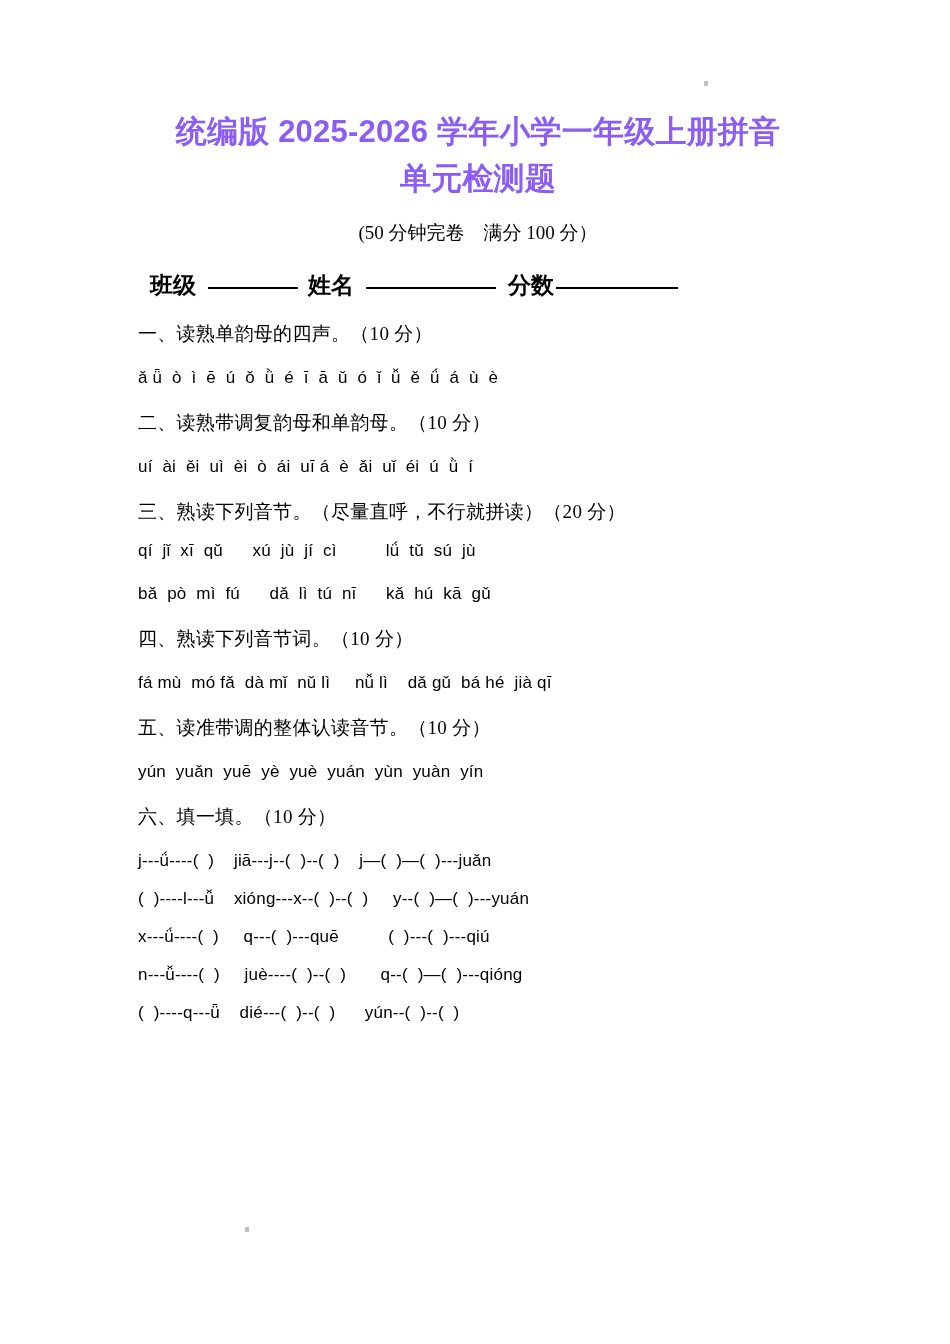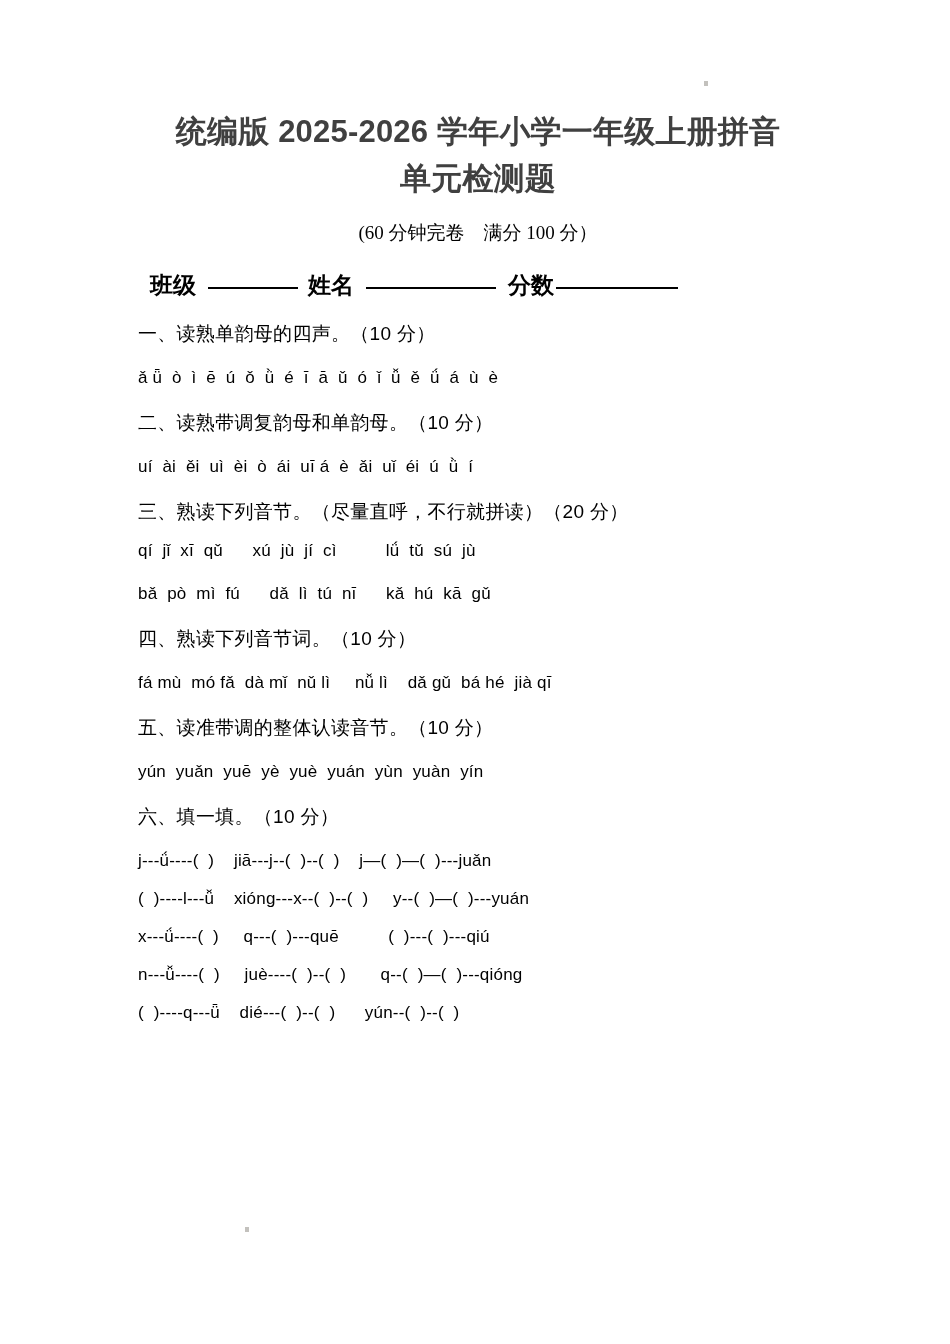--- a/index.html
+++ b/index.html
@@ -45,21 +45,21 @@
 
   
   .doc-title {
     font-family: "Liberation Sans", "DejaVu Sans", sans-serif;
     font-weight: bold;
     font-size: 31px;
     line-height: 47px;
     text-align: center;
     letter-spacing: .2px;
     margin: 0;
-    color: #404040;
+    color: #8b5cf6;
   }
   .doc-title .line2 { display: block; }
 
   .doc-subtitle {
     text-align: center;
     font-size: 19px;
     line-height: 30px;
     margin: 16px 0 0 0;
     font-family: "Liberation Serif", "DejaVu Serif", serif;
   }
@@ -82,21 +82,21 @@
   }
   .blank-class { width: 90px; margin: 0 10px 0 12px; }
   .blank-name  { width: 130px; margin: 0 12px 0 12px; }
   .blank-score { width: 122px; margin: 0 0 0 2px; }
 
   
   .q-head {
     font-size: 19px;
     line-height: 28px;
     margin: 18px 0 0 0;
-    font-family: Liberation Sans, sans-serif;
+    font-family: Liberation Serif, serif;
     letter-spacing: .3px;
   }
 
   
   .pinyin-row {
     font-family: Liberation Sans, sans-serif;
     font-size: 17px;
     line-height: 26px;
     margin: 17px 0 0 0;
     white-space: pre;
@@ -116,21 +116,21 @@
   <div class="speck top"></div>
   <div class="speck bottom"></div>
 
   <div class="content">
 
     <h1 class="doc-title">
       <span>统编版 2025-2026 学年小学一年级上册拼音</span>
       <span class="line2">单元检测题</span>
     </h1>
 
-    <p class="doc-subtitle">(60 分钟完卷　满分 100 分）</p>
+    <p class="doc-subtitle">(50 分钟完卷　满分 100 分）</p>
 
     <div class="info-row">
       <span class="info-label">班级</span><span class="info-blank blank-class"></span><span class="info-label">姓名</span><span class="info-blank blank-name"></span><span class="info-label">分数</span><span class="info-blank blank-score"></span>
     </div>
 
     <p class="q-head">一、读熟单韵母的四声。（10 分）</p>
     <p class="pinyin-row">ǎ ǖ  ò  ì  ē  ú  ǒ  ǜ  é  ī  ā  ǔ  ó  ǐ  ǚ  ě  ǘ  á  ù  è</p>
 
     <p class="q-head">二、读熟带调复韵母和单韵母。（10 分）</p>
     <p class="pinyin-row">uí  ài  ěi  uì  èi  ò  ái  uī á  è  ǎi  uǐ  éi  ú  ǜ  í</p>

